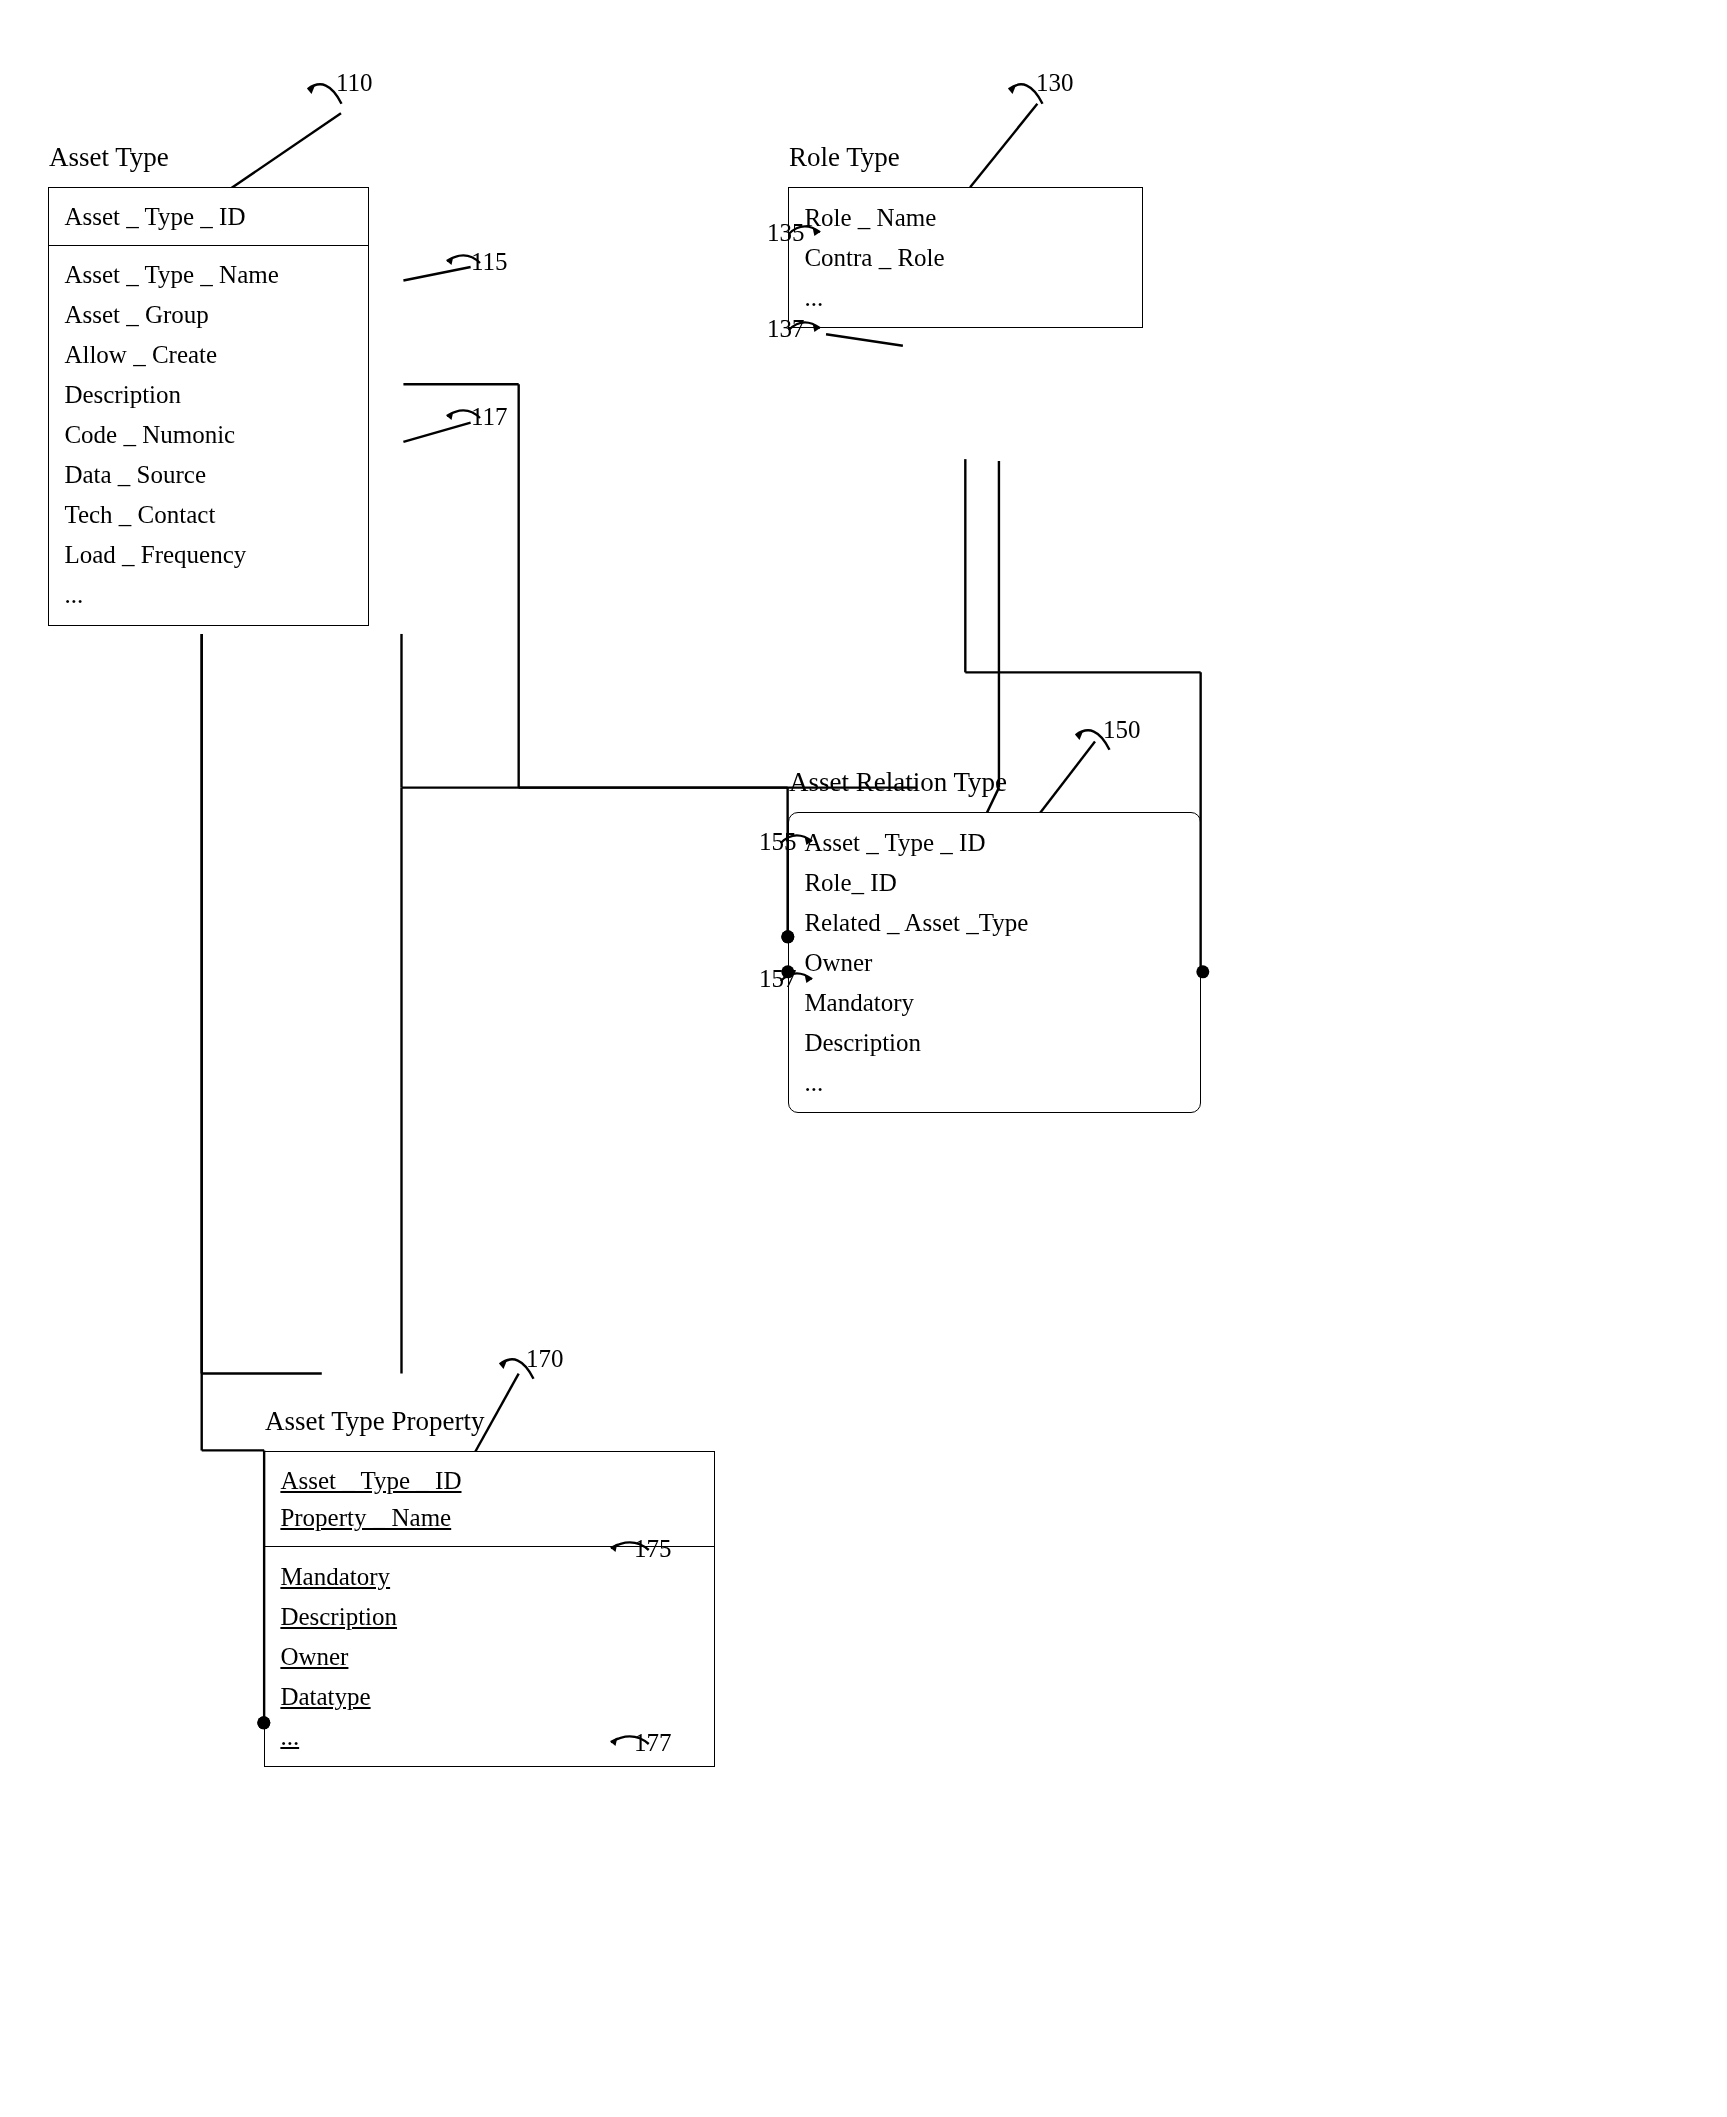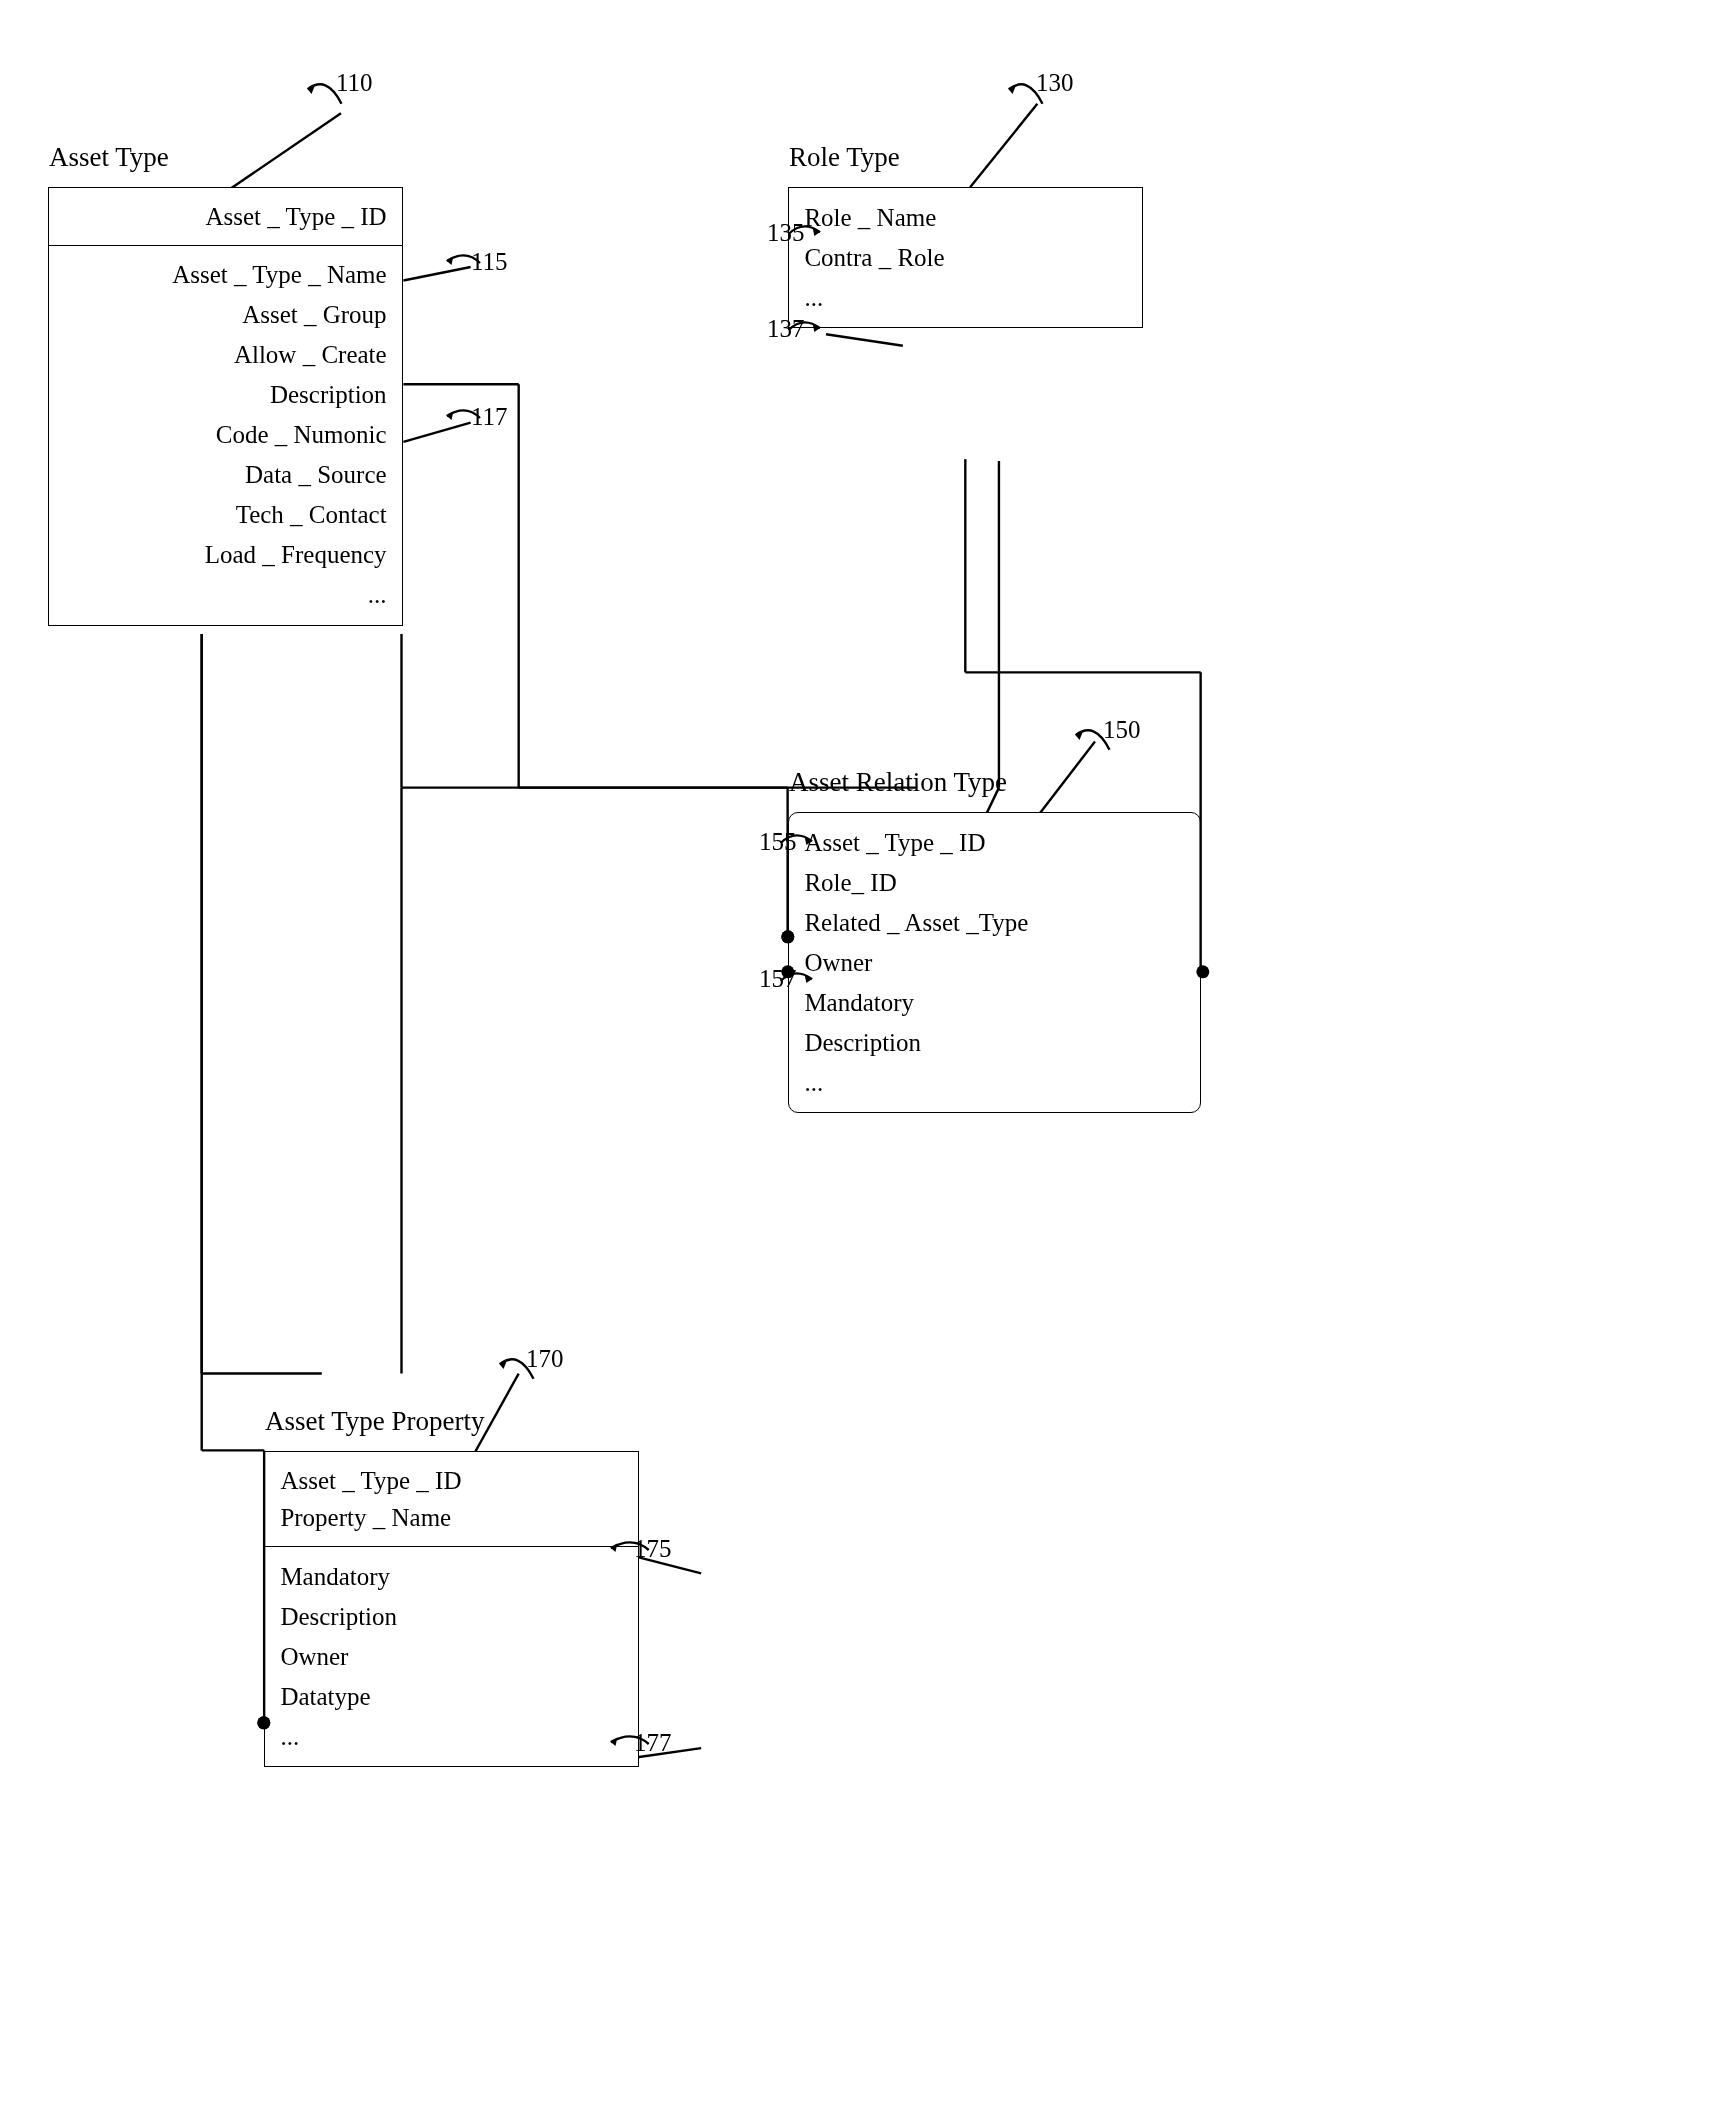--- a/index.html
+++ b/index.html
@@ -119,21 +119,21 @@
   <div class="dot" style="left: 917px; top: 959px;"></div>
   <div class="dot" style="left: 322px; top: 1724px;"></div>
 
   <div class="ref-label" style="left: 336px; top: 69px;">110</div>
 
   <svg style="position:absolute;left:298px;top:65px;width:58px;height:58px;" viewBox="0 0 60 60" width="58" height="58">
     <path d="M 45 40 Q 30 10 10 25" fill="none" stroke="#000" stroke-width="2.5"></path>
     <polygon points="10,25 18,20 14,30" fill="#000"></polygon>
   </svg>
 
-  <div class="entity-box" style="left: 48px; top: 187px; width: 355px; text-align: right;">
+  <div class="entity-box" style="left: 48px; top: 187px; width: 321px;">
 
     <div class="entity-title">Asset  Type</div>
 
     <div class="entity-pk-section">
       <div>Asset _ Type _ ID</div>
     </div>
 
     <div class="entity-fields-section">
       <div>Asset _ Type _ Name</div>
       <div>Asset _ Group</div>
@@ -225,21 +225,21 @@
 
   <div class="dot" style="left: 788px; top: 937px;"></div>
   <div class="dot" style="left: 788px; top: 972px;"></div>
 
   <div class="ref-label" style="left: 526px; top: 1345px;">170</div>
   <svg style="position:absolute;left:490px;top:1340px;width:58px;height:58px;" viewBox="0 0 60 60" width="58" height="58">
     <path d="M 45 40 Q 30 10 10 25" fill="none" stroke="#000" stroke-width="2.5"></path>
     <polygon points="10,25 18,20 14,30" fill="#000"></polygon>
   </svg>
 
-  <div class="entity-box" style="left: 264px; top: 1451px; width: 375px;">
+  <div class="entity-box" style="left: 264px; top: 1451px; width: 451px; text-decoration: underline;">
 
     <div class="entity-title">Asset  Type  Property</div>
 
     <div class="entity-pk-section">
       <div>Asset _ Type _ ID</div>
       <div>Property _ Name</div>
     </div>
 
     <div class="entity-fields-section">
       <div>Mandatory</div>

